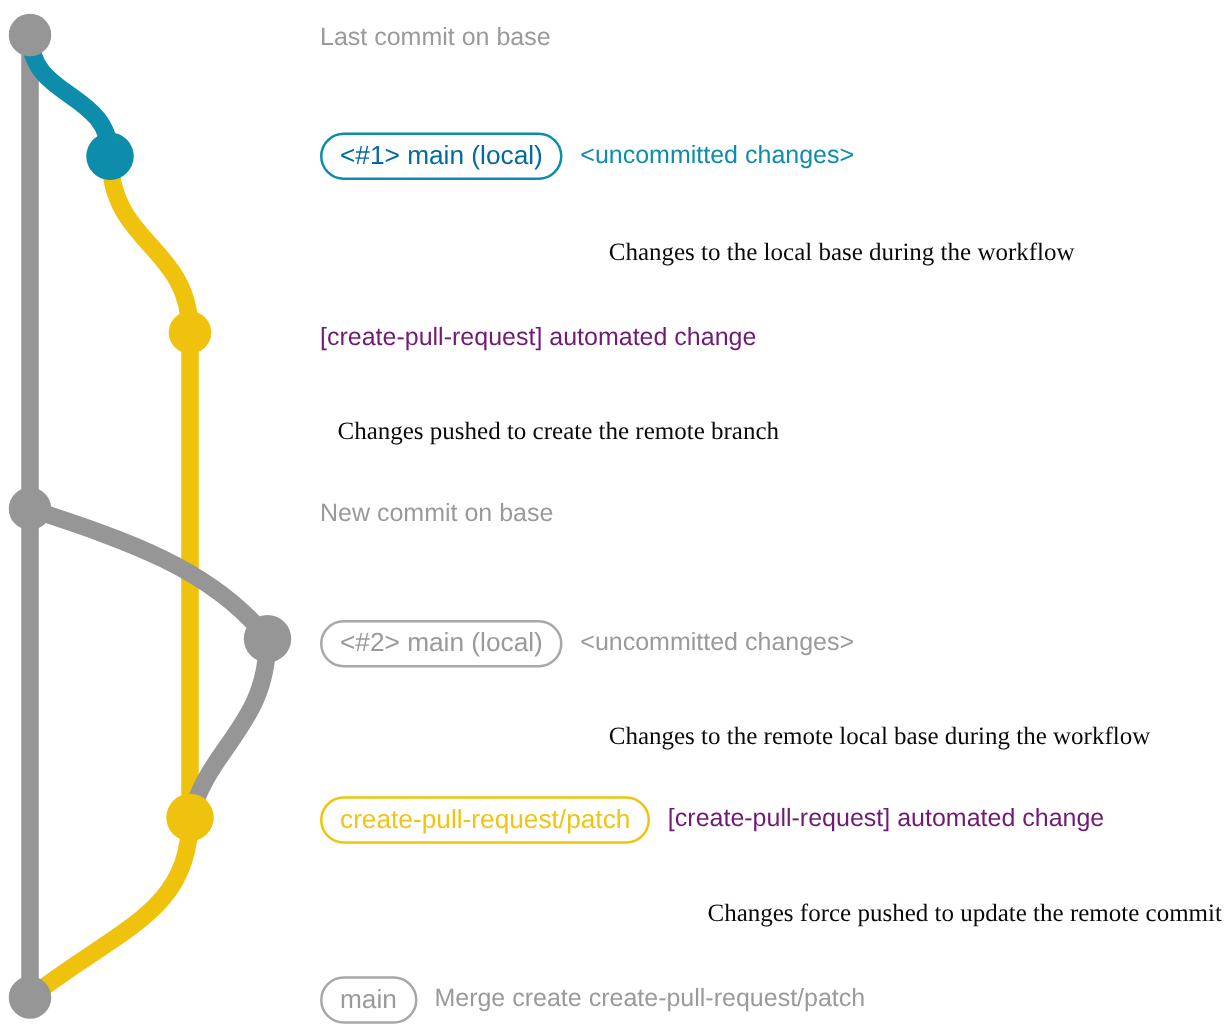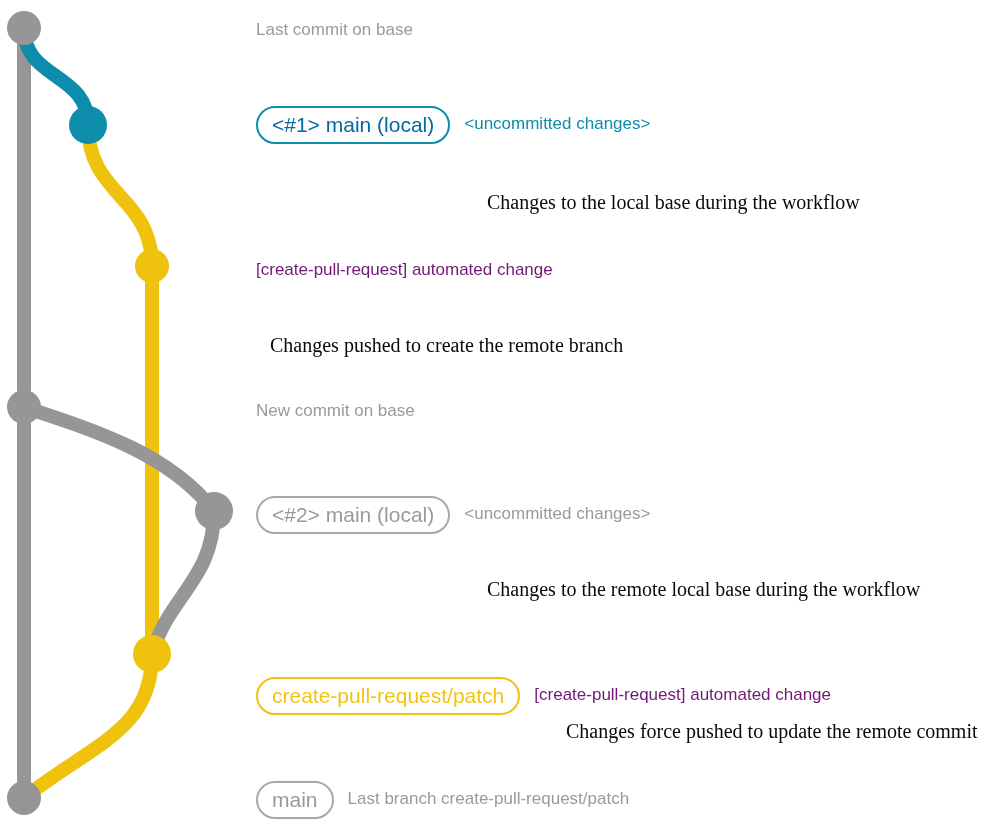--- a/index.html
+++ b/index.html
@@ -41,21 +41,21 @@
     line-height: 25px;
     color: #9a9a9a;
     background: #ffffff;
     font-family: "Liberation Sans", sans-serif;
   }
   .badge.teal { border-color: #0d8cab; color: #0369a1; }
   .badge.yellow { border-color: #f0c40c; color: #f2c411; }
   .badge.gray { border-color: #a8a8a8; color: #9a9a9a; }
 
   .subject {
-    font-size: 17px;
+    font-size: 20px;
     line-height: 36px;
     font-family: "Liberation Sans", sans-serif;
     white-space: nowrap;
   }
   .subject.teal   { color: #0d8cab; }
   .subject.yellow { color: #701a75; }
   .subject.gray   { color: #9a9a9a; }
 
   .note {
     position: absolute;
@@ -119,26 +119,26 @@
     <span class="subject gray">New commit on base</span>
   </div>
 
   <div class="row" style="left:256px; top:496px;">
     <span class="badge gray">&lt;#2&gt; main (local)</span>
     <span class="badge-gap"></span>
     <span class="subject gray">&lt;uncommitted changes&gt;</span>
   </div>
   <div class="note" style="left:487px; top:533px;">Changes to the remote local base during the workflow</div>
 
-  <div class="row" style="left:256px; top:637px;margin-top:40px;">
+  <div class="row" style="left:256px; top:637px;">
     <span class="badge yellow">create-pull-request/patch</span>
     <span class="badge-gap"></span>
     <span class="subject yellow">[create-pull-request] automated change</span>
   </div>
   <div class="note" style="left:566px; top:675px;">Changes force pushed to update the remote commit</div>
 
   <div class="row" style="left:256px; top:781px;">
     <span class="badge gray">main</span>
     <span class="badge-gap"></span>
-    <span class="subject gray">Last branch create-pull-request/patch</span>
+    <span class="subject gray">Merge create create-pull-request/patch</span>
   </div>
 
 </div>
 
 </body></html>

